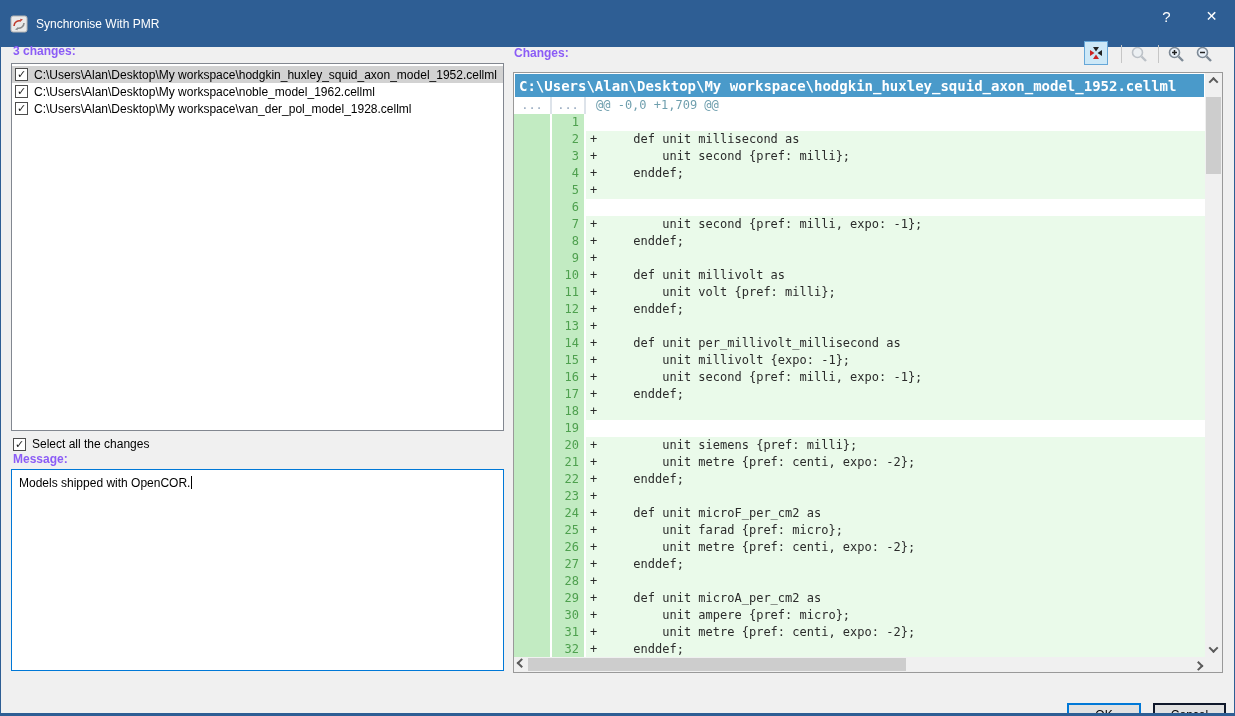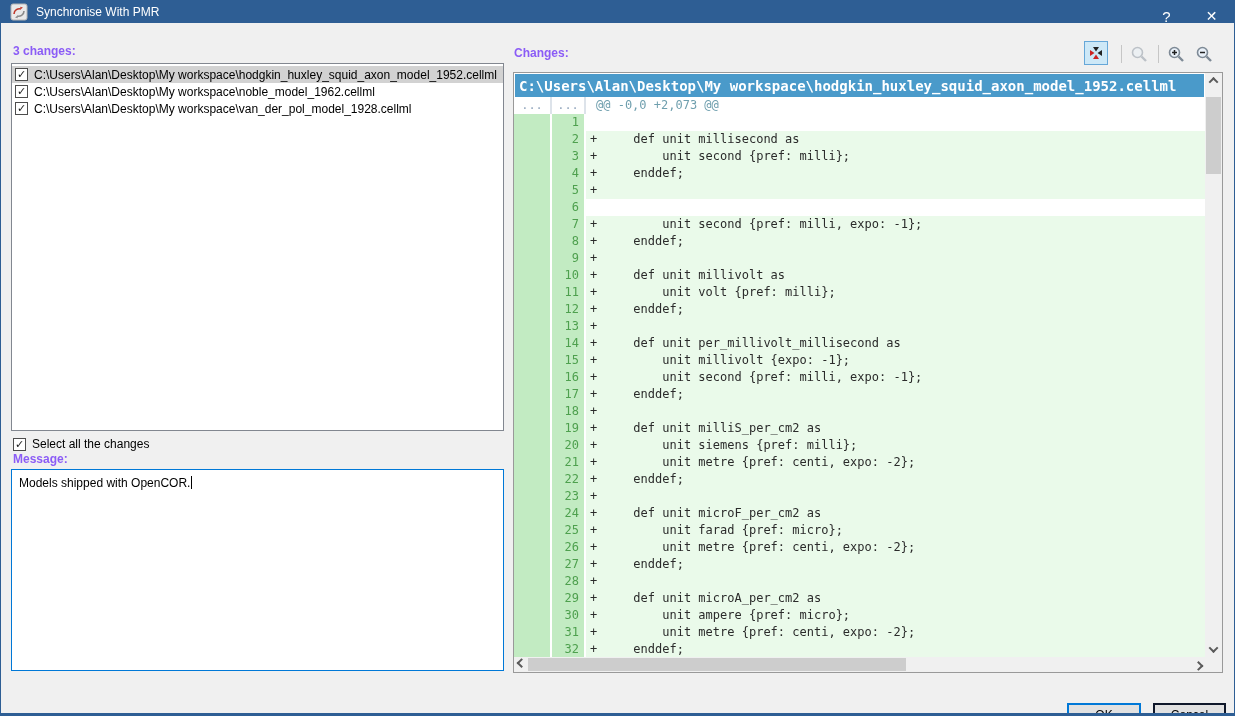--- a/index.html
+++ b/index.html
@@ -6,21 +6,21 @@
   html,body { background:#555; }
   body { font-family: "Liberation Sans", sans-serif; }
   .dialog {
     position: relative; width: 1235px; height: 716px;
     background: #f0f0f0;
     border: 1px solid #2e5e94; border-bottom: 3px solid #2e5e94;
     overflow: hidden;
   }
   
   .titlebar {
-    position: absolute; left:0; top:0; width:100%; height:22px;
+    position: absolute; left:0; top:0; width:100%; height:46px;
     background:#2e5e94; display:flex; align-items:center; padding-left:9px;
   }
   .title-icon { width:18px; height:18px; flex:0 0 auto; }
   .title-text { color:#fff; font-size:12px; margin-left:8px; white-space:nowrap; }
   .tb-buttons { position:absolute; right:0; top:0; height:30px; display:flex; }
   .tb-btn { width:45px; height:30px; display:flex; align-items:center; justify-content:center;
             color:#fff; font-size:14px; cursor:default; }
   
   .lbl { position:absolute; font-size:12px; font-weight:bold; color:#8b5cf6; }
   .file-list {
@@ -169,42 +169,42 @@
       <line x1="5" y1="7.5" x2="10" y2="7.5" stroke="#222" stroke-width="1.5"></line>
     </svg>
   </div>
 
   <div class="diff">
     <div class="diff-content">
       <div class="diff-header">C:\Users\Alan\Desktop\My workspace\hodgkin_huxley_squid_axon_model_1952.cellml</div>
       <div class="drow hunk">
         <span class="c-old">...</span>
         <span class="c-new">...</span>
-        <span class="c-code">@@ -0,0 +2,073 @@</span>
+        <span class="c-code">@@ -0,0 +1,709 @@</span>
       </div>
       <div class="diff-lines">
           <div class="drow"><span class="c-old"></span><span class="c-new">1</span></div>
           <div class="drow"><span class="c-old"></span><span class="c-new">2</span><span class="c-code">+     def unit millisecond as</span></div>
           <div class="drow"><span class="c-old"></span><span class="c-new">3</span><span class="c-code">+         unit second {pref: milli};</span></div>
           <div class="drow"><span class="c-old"></span><span class="c-new">4</span><span class="c-code">+     enddef;</span></div>
           <div class="drow"><span class="c-old"></span><span class="c-new">5</span><span class="c-code">+ </span></div>
           <div class="drow"><span class="c-old"></span><span class="c-new">6</span></div>
           <div class="drow"><span class="c-old"></span><span class="c-new">7</span><span class="c-code">+         unit second {pref: milli, expo: -1};</span></div>
           <div class="drow"><span class="c-old"></span><span class="c-new">8</span><span class="c-code">+     enddef;</span></div>
           <div class="drow"><span class="c-old"></span><span class="c-new">9</span><span class="c-code">+ </span></div>
           <div class="drow"><span class="c-old"></span><span class="c-new">10</span><span class="c-code">+     def unit millivolt as</span></div>
           <div class="drow"><span class="c-old"></span><span class="c-new">11</span><span class="c-code">+         unit volt {pref: milli};</span></div>
           <div class="drow"><span class="c-old"></span><span class="c-new">12</span><span class="c-code">+     enddef;</span></div>
           <div class="drow"><span class="c-old"></span><span class="c-new">13</span><span class="c-code">+ </span></div>
           <div class="drow"><span class="c-old"></span><span class="c-new">14</span><span class="c-code">+     def unit per_millivolt_millisecond as</span></div>
           <div class="drow"><span class="c-old"></span><span class="c-new">15</span><span class="c-code">+         unit millivolt {expo: -1};</span></div>
           <div class="drow"><span class="c-old"></span><span class="c-new">16</span><span class="c-code">+         unit second {pref: milli, expo: -1};</span></div>
           <div class="drow"><span class="c-old"></span><span class="c-new">17</span><span class="c-code">+     enddef;</span></div>
           <div class="drow"><span class="c-old"></span><span class="c-new">18</span><span class="c-code">+ </span></div>
-          <div class="drow"><span class="c-old"></span><span class="c-new">19</span><span class="c-code">+     def unit milliS_per_cm2 as</span></div>
+          <div class="drow"><span class="c-old"></span><span class="c-new">19</span></div>
           <div class="drow"><span class="c-old"></span><span class="c-new">20</span><span class="c-code">+         unit siemens {pref: milli};</span></div>
           <div class="drow"><span class="c-old"></span><span class="c-new">21</span><span class="c-code">+         unit metre {pref: centi, expo: -2};</span></div>
           <div class="drow"><span class="c-old"></span><span class="c-new">22</span><span class="c-code">+     enddef;</span></div>
           <div class="drow"><span class="c-old"></span><span class="c-new">23</span><span class="c-code">+ </span></div>
           <div class="drow"><span class="c-old"></span><span class="c-new">24</span><span class="c-code">+     def unit microF_per_cm2 as</span></div>
           <div class="drow"><span class="c-old"></span><span class="c-new">25</span><span class="c-code">+         unit farad {pref: micro};</span></div>
           <div class="drow"><span class="c-old"></span><span class="c-new">26</span><span class="c-code">+         unit metre {pref: centi, expo: -2};</span></div>
           <div class="drow"><span class="c-old"></span><span class="c-new">27</span><span class="c-code">+     enddef;</span></div>
           <div class="drow"><span class="c-old"></span><span class="c-new">28</span><span class="c-code">+ </span></div>
           <div class="drow"><span class="c-old"></span><span class="c-new">29</span><span class="c-code">+     def unit microA_per_cm2 as</span></div>

